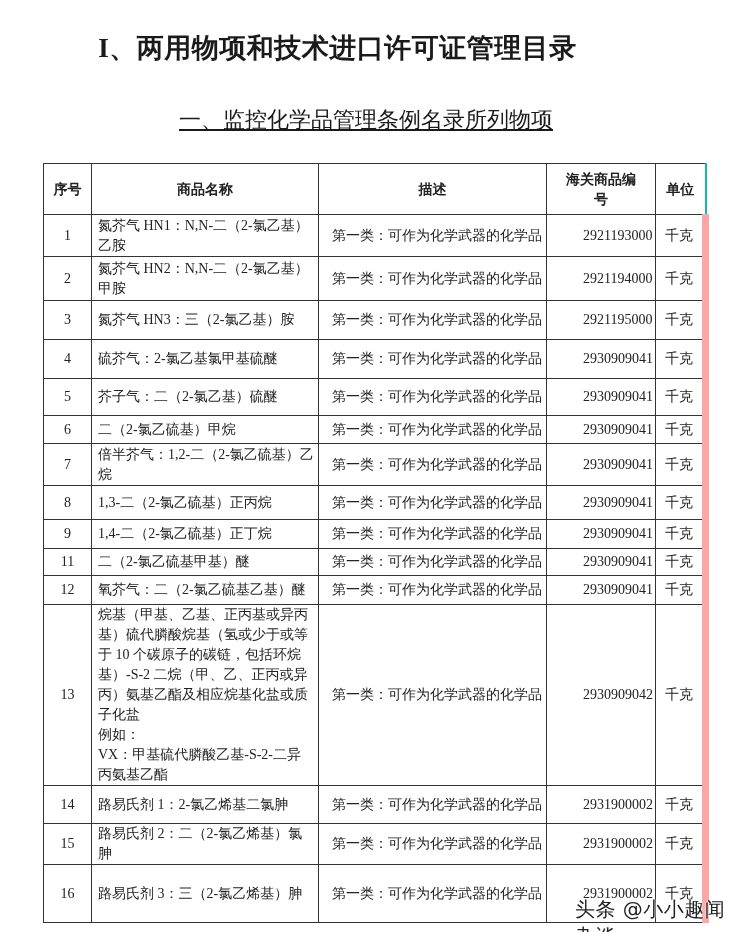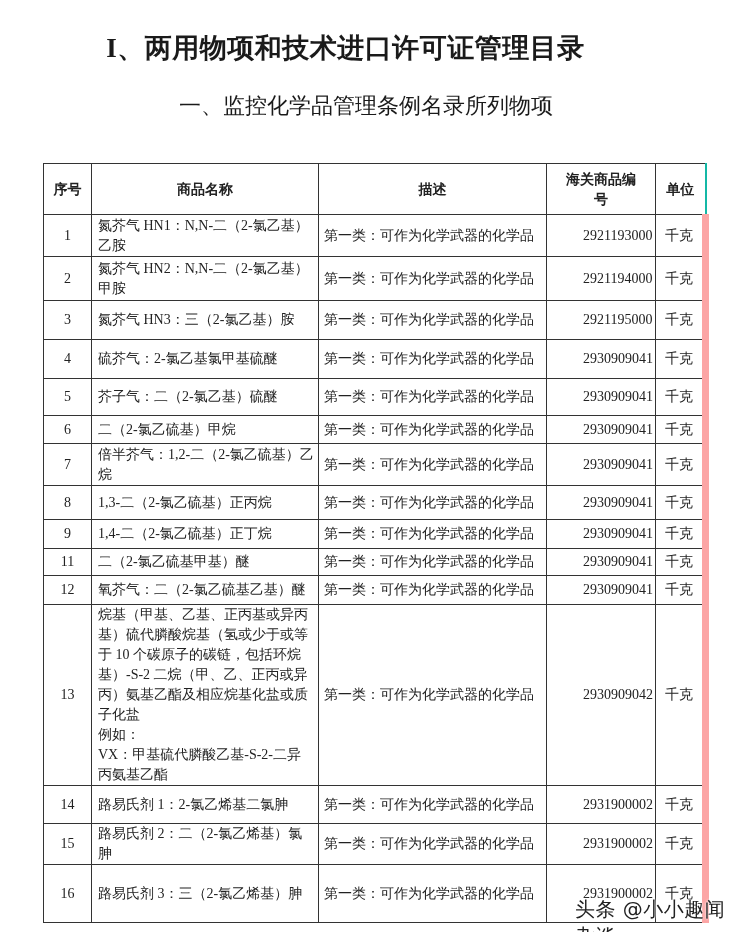--- a/index.html
+++ b/index.html
@@ -1,29 +1,29 @@
 <!DOCTYPE html>
 <html><head>
 <meta charset="utf-8">
 <style>
   html, body { margin:0; padding:0; background:#ffffff; }
   body { width:732px; height:932px; position:relative; overflow:hidden;
          font-family:"Liberation Serif","DejaVu Serif",serif; color:#222; }
-  .title { position:absolute; left:16px; top:30px; width:659px; text-align:center;
+  .title { position:absolute; left:8px; top:30px; width:659px; text-align:center;
            font-size:27px; font-weight:bold; letter-spacing:0.5px; color:#1a1a1a; }
-  .subtitle { position:absolute; left:0; top:91px; width:732px; text-align:center;
-              font-size:22px; font-family:"DejaVu Sans","Liberation Sans",sans-serif; color:#1a1a1a; }
+  .subtitle { position:absolute; left:0; top:105px; width:732px; text-align:center;
+              font-size:22px; font-family:"DejaVu Sans","Liberation Sans",sans-serif; color:#1a1a1a;text-decoration:underline; }
   table { position:absolute; left:43px; top:163px; border-collapse:collapse;
           table-layout:fixed; width:662px; }
   td, th { border:1.3px solid #333; font-size:14px; padding:0 4px; vertical-align:middle; line-height:20px; }
   th { font-family:"DejaVu Sans","Liberation Sans",sans-serif; font-weight:bold; font-size:14px;
        text-align:center; height:50px; }
   td.c-idx { text-align:center; }
   td.c-name { text-align:left; padding-left:6px;margin-left:9px; }
-  td.c-desc { text-align:left; padding-left:5px; }
+  td.c-desc { text-align:right; padding-left:11px; }
   td.c-code { text-align:center;padding-left:36px; }
   td.c-unit { text-align:center; border-right:7px solid #fca5a5; }
   th.c-unit { border-right:2px solid #14b8a6; }
   .watermark { position:absolute; left:575px; top:896px; font-size:20px;
                font-family:"DejaVu Sans","Liberation Sans",sans-serif; color:#222;
                text-shadow:0 0 2px #fff, 0 0 3px #fff; letter-spacing:0.5px; }
 </style>
 </head>
 <body>
 

